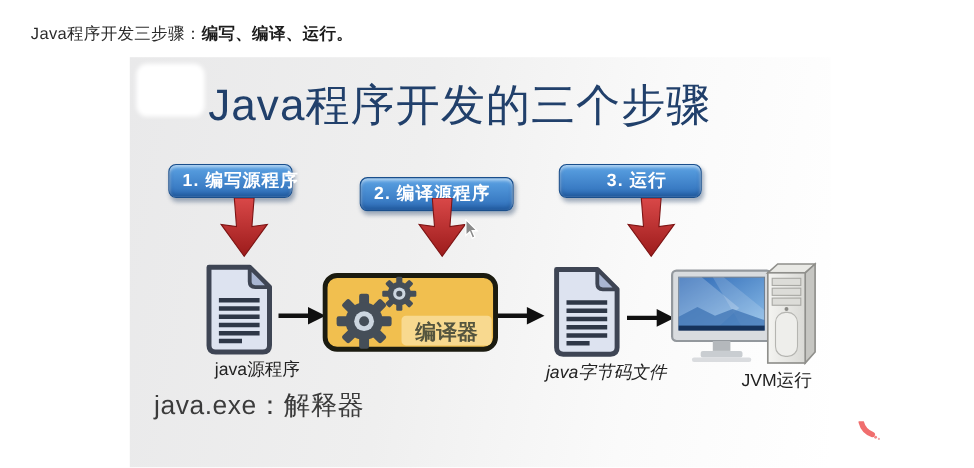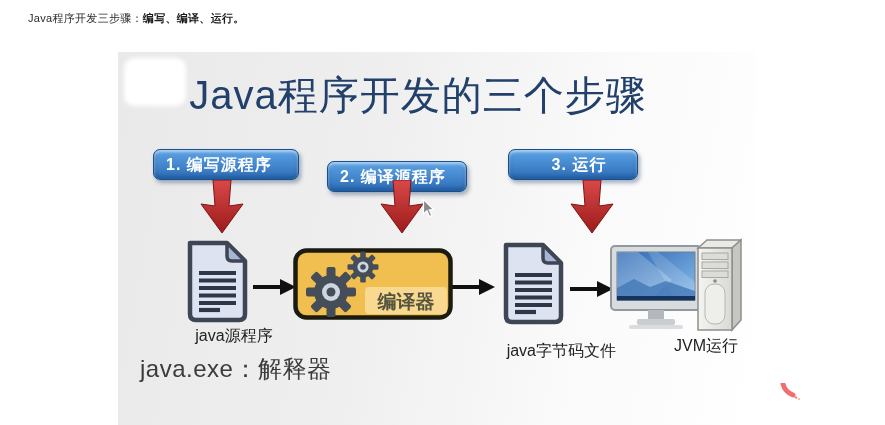--- a/index.html
+++ b/index.html
@@ -1,37 +1,37 @@
 <!DOCTYPE html>
 <html><head>
 <meta charset="utf-8">
 <style>
   * { margin: 0; padding: 0; box-sizing: border-box; }
   html, body { width: 885px; height: 425px; background: #ffffff; overflow: hidden;
     font-family: "Liberation Sans", sans-serif; }
   .page { position: relative; width: 885px; height: 425px; background: #ffffff; }
 
-  .intro { position: absolute; left: 28px; top: 11px; font-size: 11px; color: #2a2a2a; letter-spacing: .3px; }
+  .intro { position: absolute; left: 28px; top: 21px; font-size: 15px; color: #2a2a2a; letter-spacing: .3px; }
   .intro strong { color: #1c1c1c; }
 
   .diagram { position: absolute; left: 118px; top: 52px; width: 637px; height: 373px;
     background: linear-gradient(100deg, #e9e9ea 0%, #efefef 40%, #fafafa 72%, #ffffff 100%); }
 
   .white-patch { position: absolute; left: 6px; top: 6px; width: 62px; height: 48px;
     background: #ffffff; border-radius: 10px; filter: blur(2px); }
 
   .slide-title { position: absolute; left: 60px; top: 16px; width: 480px; text-align: center;
     font-size: 40px; font-weight: normal; color: #21406b; letter-spacing: 1px; white-space: nowrap; }
 
   .banner { position: absolute; top: 97px; height: 31px; line-height: 30px;
     padding-left: 12px; font-size: 16px; font-weight: bold; color: #ffffff; letter-spacing: 1px;
     background: linear-gradient(#5ca3e4, #2d6db8); border: 1px solid #1a4f8c; border-radius: 7px;
     box-shadow: 2px 3px 4px rgba(30,60,100,.40), inset 0 2px 3px rgba(255,255,255,.55), inset 0 -3px 4px rgba(0,40,90,.30);
     white-space: nowrap; }
-  .banner1 { left: 35px;  width: 146px; }
+  .banner1 { left: 35px;  width: 113px; }
   .banner2 { left: 209px; width: 140px; margin-top: 12px; }
   .banner3 { left: 390px; width: 130px; text-align: center; }
 
   .red-arrow { position: absolute; top: 128px; width: 48px; height: 54px; }
   .red-arrow.a1 { left: 80px; }
   .red-arrow.a2 { left: 260px; }
   .red-arrow.a3 { left: 450px; }
 
   .doc-icon { position: absolute; width: 75px; height: 84px; }
   .doc1 { left: 62px;  top: 187px; }
@@ -40,21 +40,21 @@
   .flow-arrow { position: absolute; width: 44px; height: 18px; }
   .fa1 { left: 135px; top: 226px; }
   .fa2 { left: 334px; top: 226px; }
   .fa3 { left: 452px; top: 228px; }
 
   .compiler-box { position: absolute; left: 175px; top: 196px; width: 160px; height: 72px; }
   .computer { position: absolute; left: 492px; top: 184px; width: 132px; height: 100px; }
 
   .node-label { position: absolute; font-size: 16px; color: #222222; white-space: nowrap; }
   .lbl-source   { left: 56px;  top: 274px; width: 120px; text-align: center; }
-  .lbl-bytecode { left: 368px; top: 289px; width: 130px; text-align: right; }
+  .lbl-bytecode { left: 368px; top: 277px; width: 130px; text-align: center; font-style: italic; }
   .lbl-jvm      { left: 530px; top: 284px; width: 90px;  text-align: right; }
 
   .notes { position: absolute; left: 22px; top: 303px; font-size: 24px; color: #3b3b3b; line-height: 28px; letter-spacing: .5px; }
 
   .cursor { position: absolute; left: 304px; top: 147px; width: 14px; height: 20px; }
   .pen-mark { position: absolute; left: 779px; top: 383px; width: 24px; height: 20px; }
 </style>
 </head>
 <body>
 

